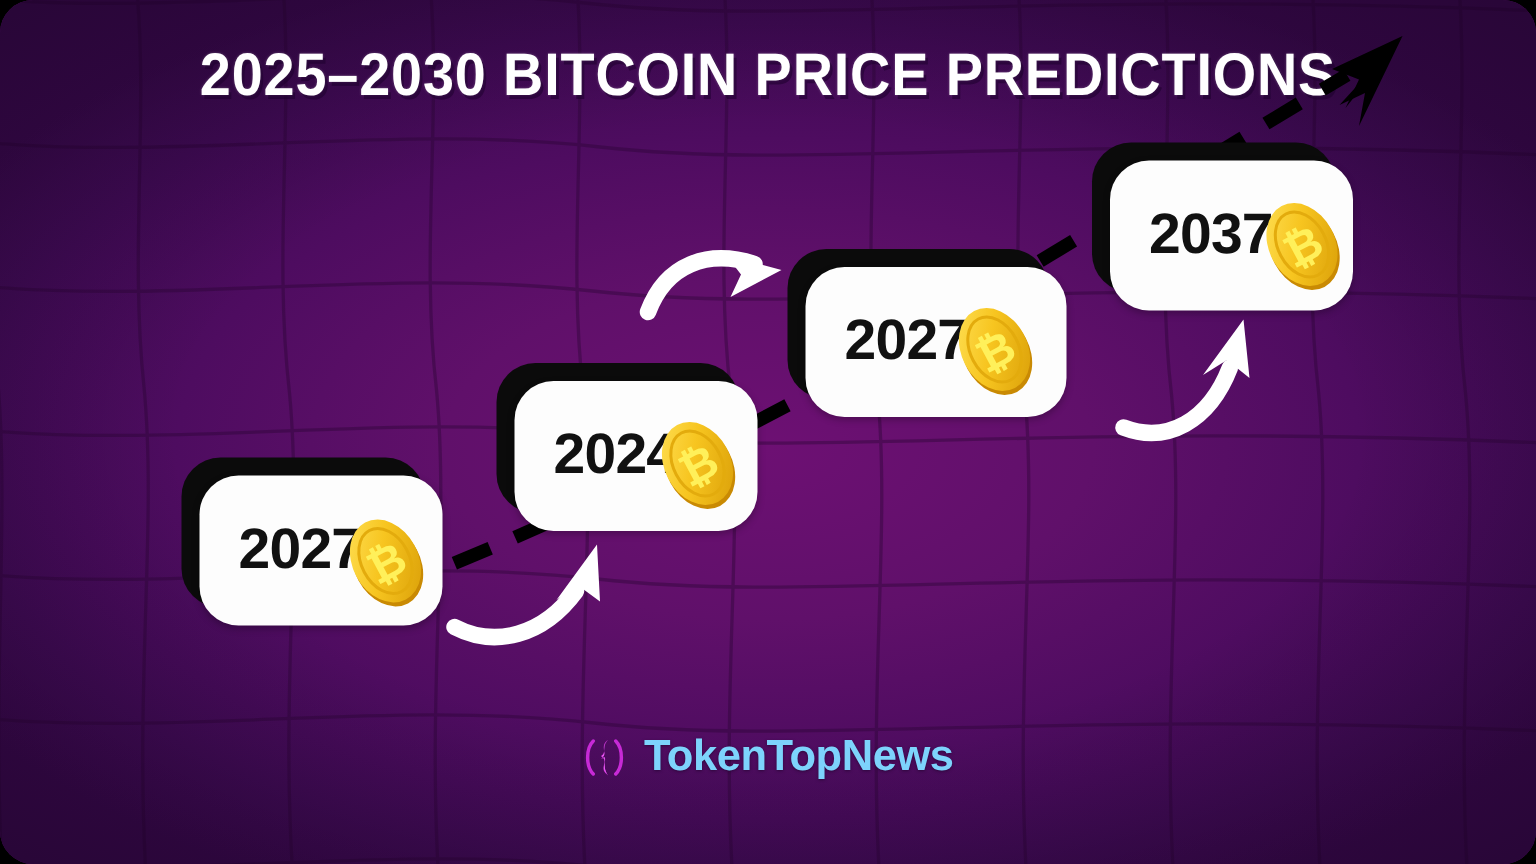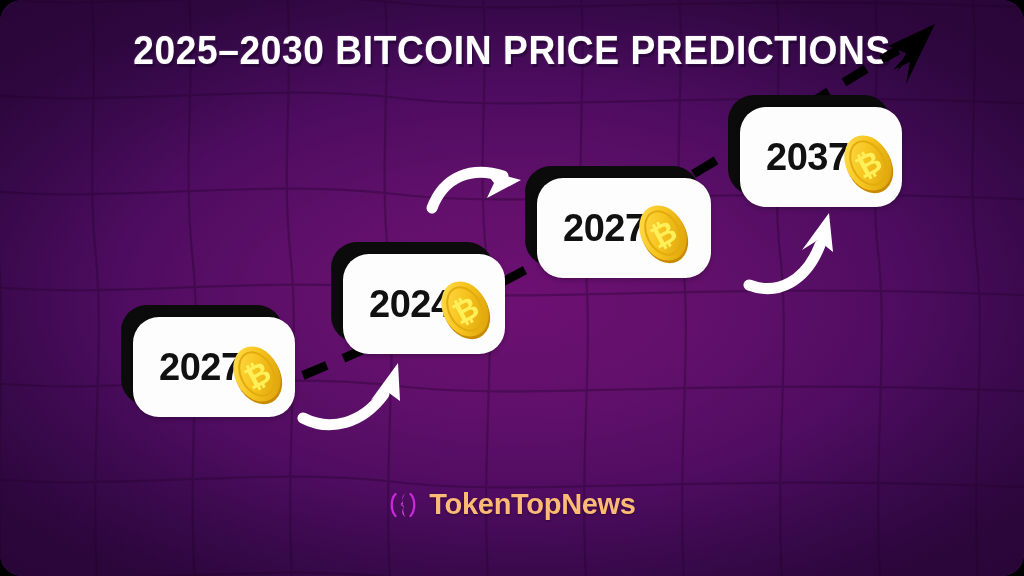--- a/index.html
+++ b/index.html
@@ -120,21 +120,21 @@
     justify-content: center;
     gap: 11px;
     z-index: 7;
   }
   .logo-mark {
     width: 30px;
     height: 32px;
     display: block;
   }
   .logo-text {
-    color: #fdba74;
+    color: #7dd3fc;
     font-size: 29px;
     font-weight: 700;
     letter-spacing: -0.3px;
     text-shadow: 0 1px 2px rgba(20,0,30,0.5);
     font-family: "Liberation Sans", sans-serif;
   }
 </style>
 </head>
 <body>
 

